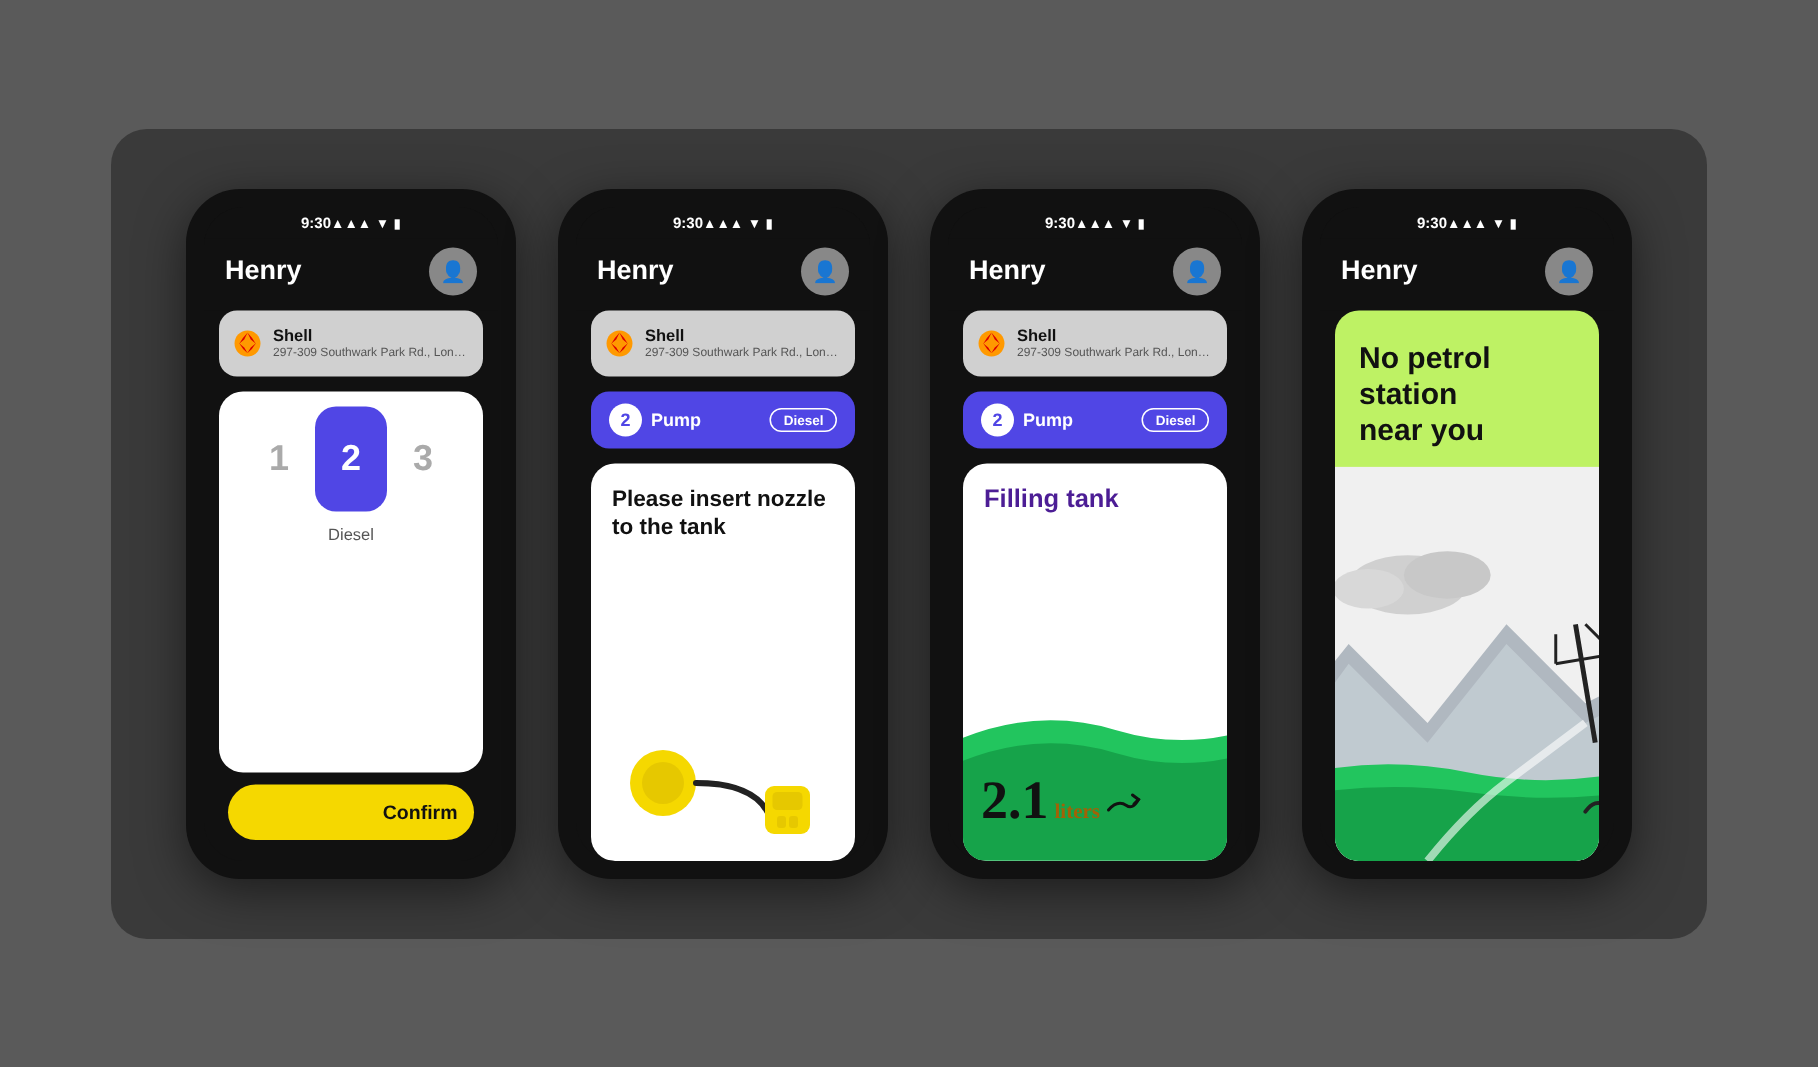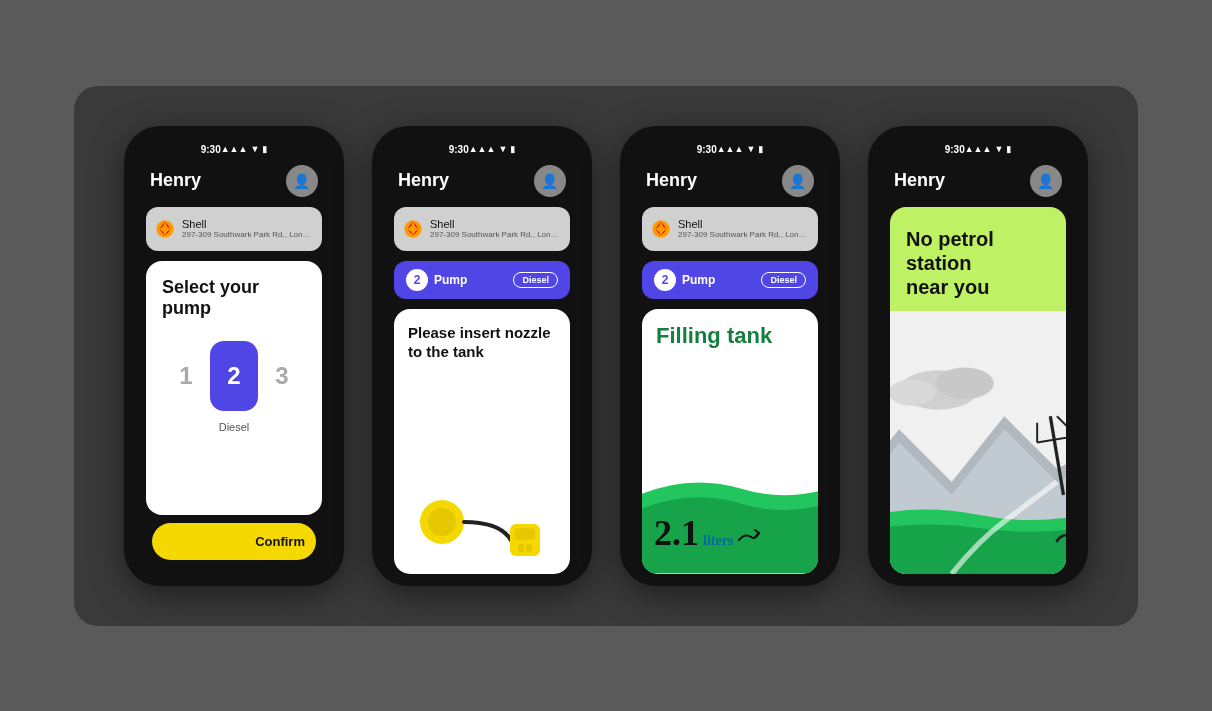--- a/index.html
+++ b/index.html
@@ -97,21 +97,21 @@
       margin: 0 10px 10px;
       padding: 8px 10px;
       display: flex;
       align-items: center;
       gap: 8px;
       flex-shrink: 0;
     }
     .shell-info {}
     .shell-name {
       font-size: 11px;
-      font-weight: 400;
+      font-weight: 700;
       color: #111;
     }
     .shell-address {
       font-size: 8px;
       color: #555;
       white-space: nowrap;
       overflow: hidden;
       text-overflow: ellipsis;
       max-width: 130px;
     }
@@ -237,23 +237,23 @@
     .nozzle-illustration {
       flex: 1;
       display: flex;
       align-items: flex-end;
       justify-content: center;
       padding-bottom: 12px;
       position: relative;
     }
     
     .filling-title {
-      font-size: 22px;
-      font-weight: 700;
-      color: #15803d;
+      font-size: 17px;
+      font-weight: 700;
+      color: #4c1d95;
       padding: 14px 14px 8px;
     }
     .filling-content {
       flex: 1;
       position: relative;
       overflow: hidden;
     }
     .green-wave {
       position: absolute;
       bottom: 0;
@@ -269,21 +269,21 @@
       font-weight: 800;
       color: #111;
       display: flex;
       align-items: baseline;
       gap: 4px;
       font-family: Liberation Serif, serif;
     }
     .liters-unit {
       font-size: 14px;
       font-weight: 600;
-      color: #0369a1;
+      color: #a16207;
     }
     
     .no-station-content {
       background: #fff;
       flex: 1;
       display: flex;
       flex-direction: column;
       overflow: hidden;
     }
     .no-station-text {
@@ -330,21 +330,20 @@
           <path d="M50 10 Q70 30 80 50 Q70 70 50 85 Q30 70 20 50 Q30 30 50 10Z" fill="#d00"></path>
           <path d="M50 10 L62 35 L80 50 L62 65 L50 85 L38 65 L20 50 L38 35Z" fill="#f90"></path>
           <ellipse cx="50" cy="50" rx="14" ry="14" fill="#f90"></ellipse>
         </svg>
         <div class="shell-info">
           <div class="shell-name">Shell</div>
           <div class="shell-address">297-309 Southwark Park Rd., London SE16 2JN</div>
         </div>
       </div>
       <div class="content-area">
-        <div class="select-pump-title">Select your pump</div>
         <div class="pump-selector">
           <div class="pump-option inactive">1</div>
           <div class="pump-option active">2</div>
           <div class="pump-option inactive">3</div>
         </div>
         <div class="diesel-label">Diesel</div>
       </div>
       <div class="confirm-btn">Confirm</div>
     </div>
   </div>

